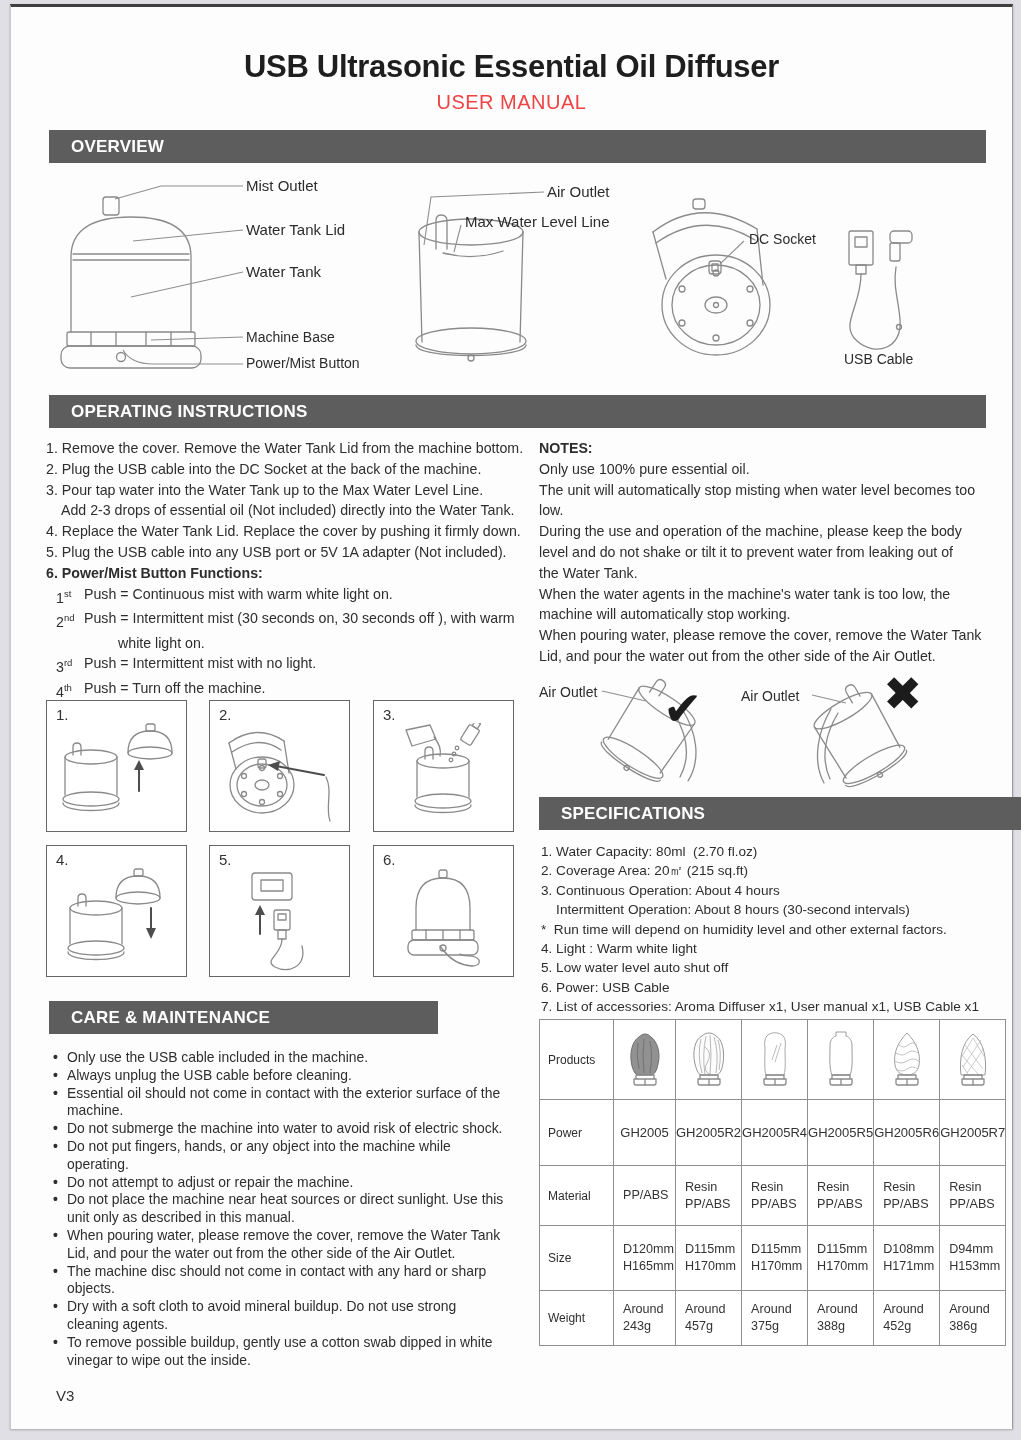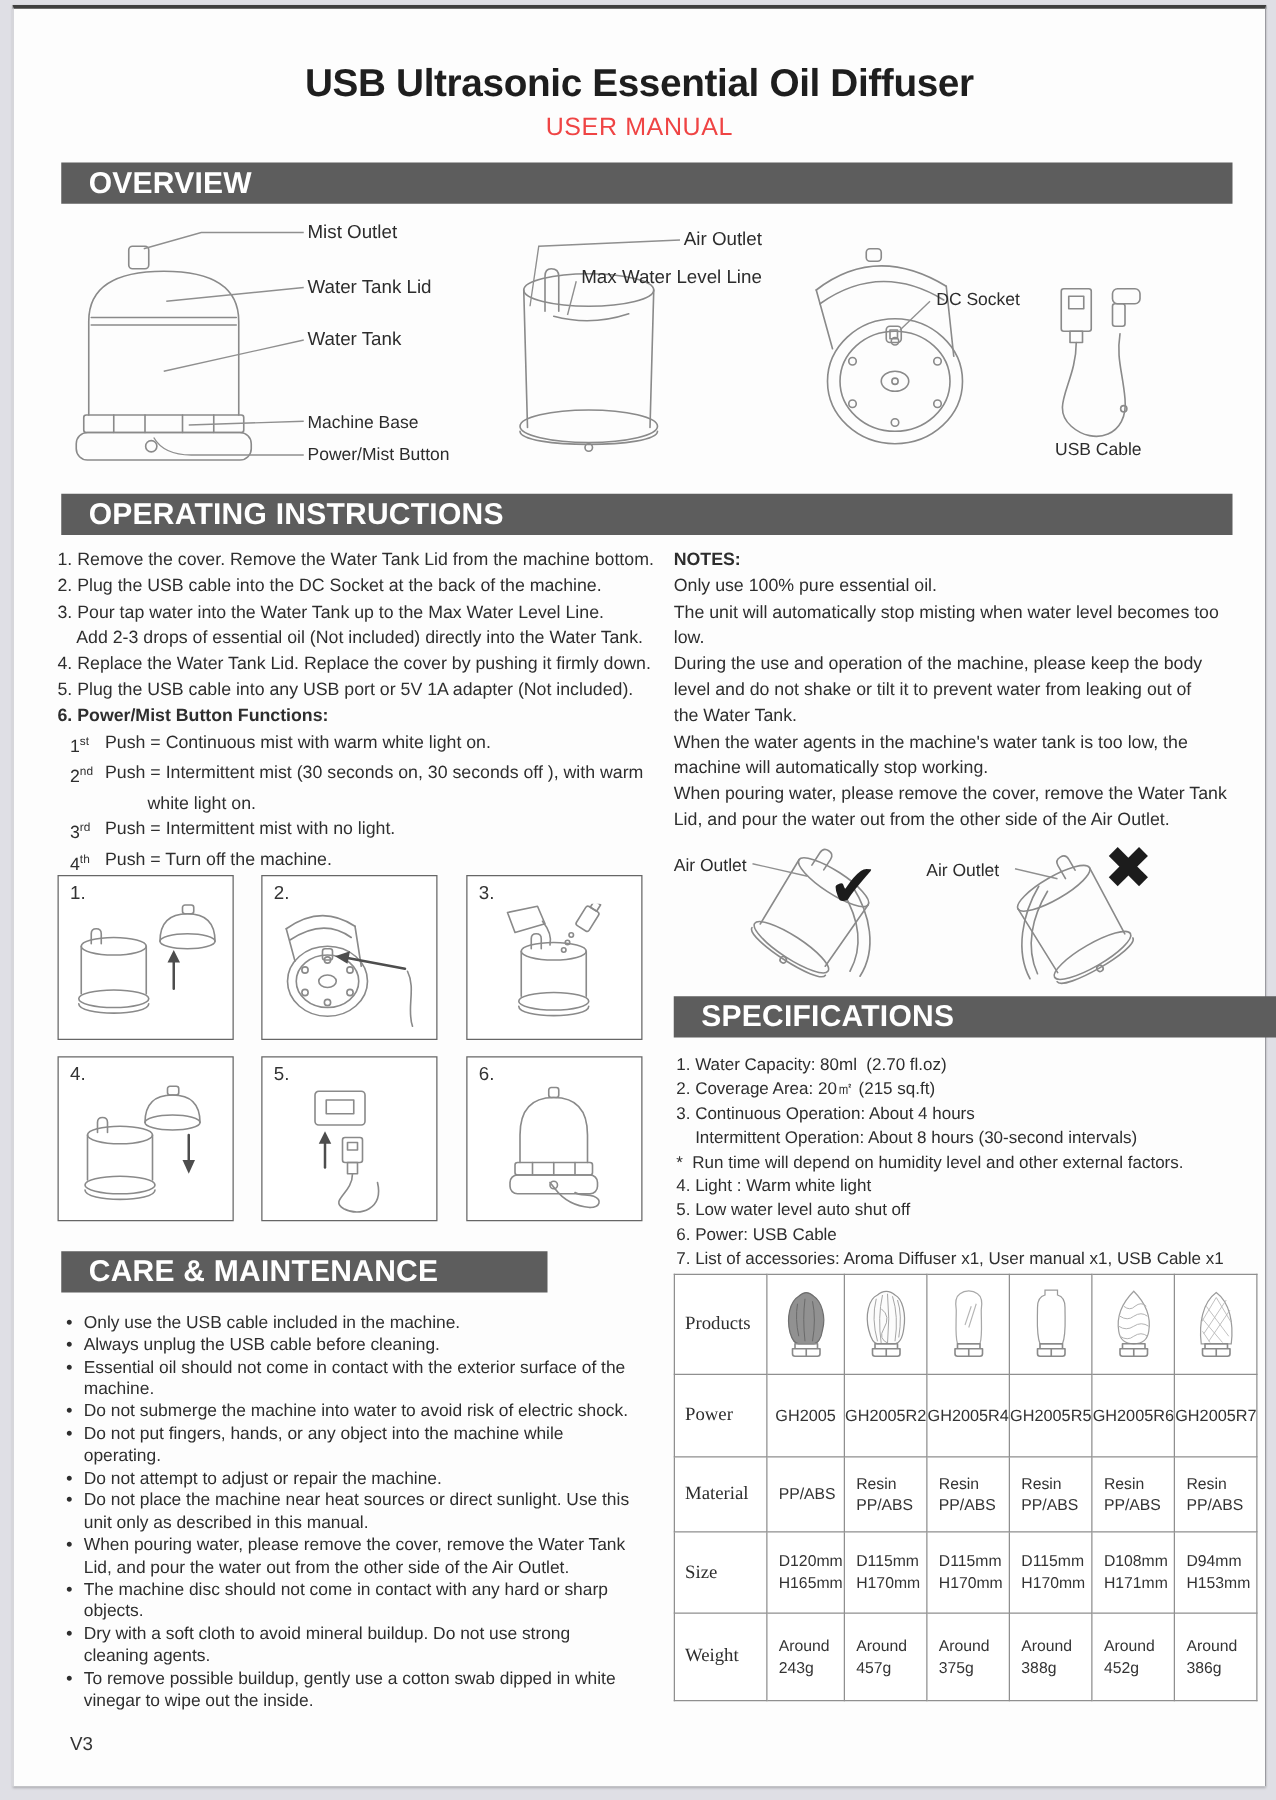--- a/index.html
+++ b/index.html
@@ -19,21 +19,21 @@
   .abs{position:absolute;}
   .title{
     width:100%;text-align:center;top:42px;left:0;
     font-size:31px;font-weight:bold;color:#1e1e1e;letter-spacing:-0.3px;
   }
   .subtitle{
     width:100%;text-align:center;top:84px;left:0;
     font-size:20px;color:#ef4444;letter-spacing:0.5px;
   }
   .bar{
-    background:#5d5d5d;color:#ffffff;font-weight:bold;font-size:24px;
+    background:#5d5d5d;color:#ffffff;font-weight:bold;font-size:17px;
     line-height:33px;height:33px;padding-left:22px;letter-spacing:0.2px;
     box-sizing:border-box;
   }
   .lineart{stroke:#8a8a8a;fill:none;stroke-width:1.3;stroke-linecap:round;stroke-linejoin:round;}
   .leader{stroke:#8f8f8f;stroke-width:1.1;fill:none;}
   .darkline{stroke:#4d4d4d;stroke-width:2;fill:none;stroke-linecap:round;}
   .ahead{fill:#4d4d4d;stroke:none;}
   .fig-label{font-size:15px;color:#2c2c2c;white-space:nowrap;}
   .fig-label.sm{font-size:14px;}
   .op-line{font-size:14.2px;line-height:20.8px;white-space:pre;}
@@ -49,21 +49,21 @@
   .care-dot{flex:0 0 14px;font-weight:bold;}
   .care-l2:empty{display:none;}
   .stepbox{
     border:1.5px solid #666;background:#fff;box-sizing:border-box;
     width:141px;height:132px;
   }
   .stepnum{position:absolute;left:9px;top:5px;font-size:15px;color:#333;}
   .check-glyph{font-size:47px;font-weight:bold;color:#1c1c1c;line-height:1;}
   table.spec{border-collapse:collapse;table-layout:fixed;background:#fff;}
   table.spec td{border:1px solid #8f8f8f;padding:0;vertical-align:middle;}
-  .rowhead{font-size:15px;color:#2e2e2e;padding-left:8px !important;font-family:Liberation Serif, serif;}
+  .rowhead{font-size:12px;color:#2e2e2e;padding-left:8px !important;}
   .cellc{text-align:center;font-size:13px;color:#333;margin-left:37px;}
   .cell2{font-size:12.6px;line-height:17px;color:#333;padding-left:9px !important;}
   .cl:empty{display:none;}
   .version{font-size:15px;color:#333;}
 </style>
 </head>
 <body>
 
 <div class="page">
 
@@ -464,21 +464,21 @@
           </td>
       <td class="cell2">
             <div class="cl">D108mm</div>
             <div class="cl">H171mm</div>
           </td>
       <td class="cell2">
             <div class="cl">D94mm</div>
             <div class="cl">H153mm</div>
           </td>
     </tr>
-    <tr style="height:70px">
+    <tr style="height:55px">
       <td class="rowhead">Weight</td>
       <td class="cell2">
             <div class="cl">Around</div>
             <div class="cl">243g</div>
           </td>
       <td class="cell2">
             <div class="cl">Around</div>
             <div class="cl">457g</div>
           </td>
       <td class="cell2">

